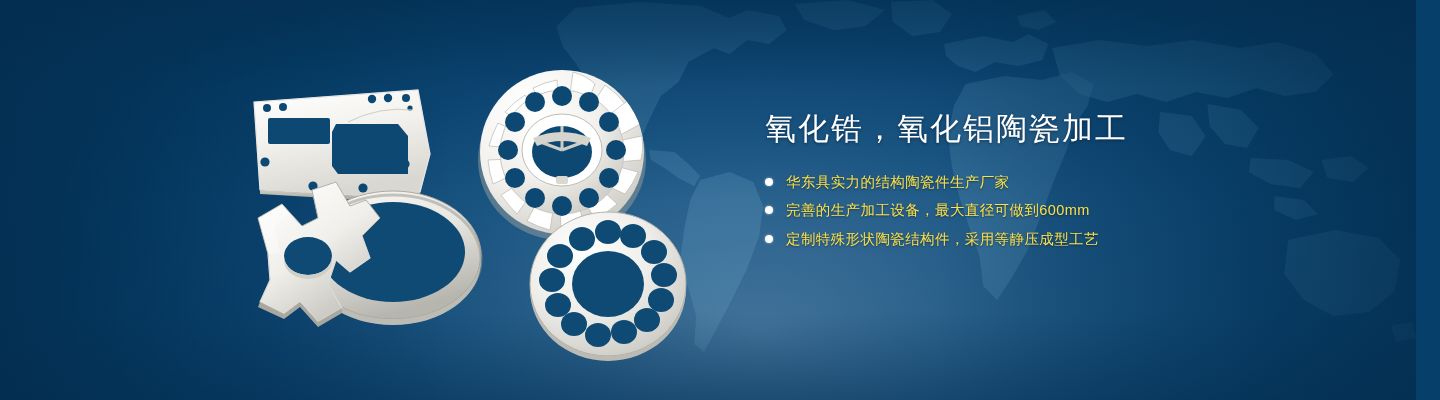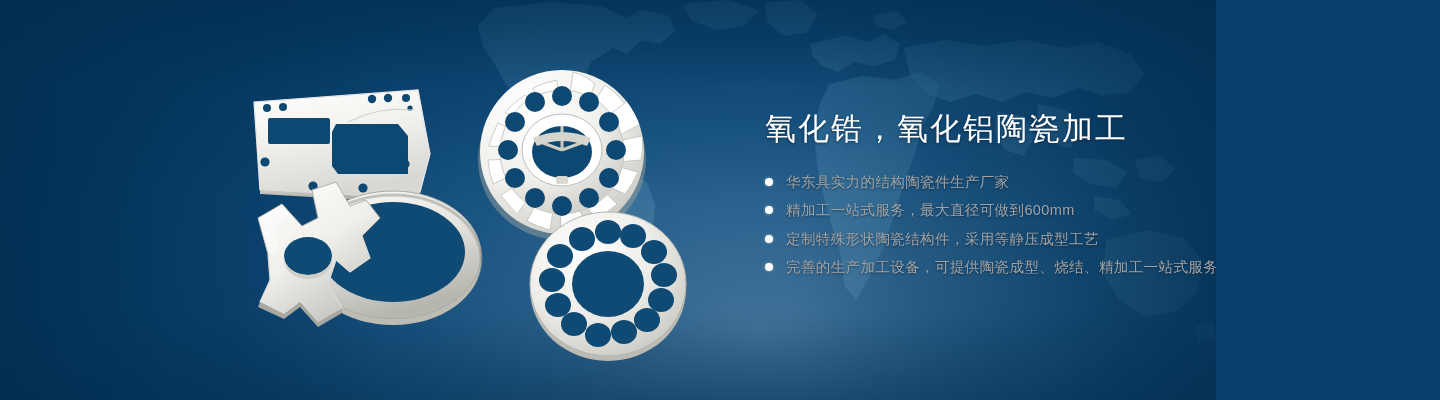--- a/index.html
+++ b/index.html
@@ -3,21 +3,21 @@
 <meta charset="utf-8">
 <title>Ceramic Banner</title>
 <style>
   html,body{margin:0;padding:0;}
   body{
     width:1440px;height:400px;overflow:hidden;
     font-family:"Liberation Sans","DejaVu Sans",sans-serif;
     background:#063f69;
   }
   #banner{
-    position:relative;width:1216px;height:400px;overflow:hidden;
+    position:relative;width:1416px;height:400px;overflow:hidden;
     background:#063f69;
   }
   
   .bg-base{
     position:absolute;inset:0;
     background:
       radial-gradient(ellipse 760px 430px at 760px 330px, #4a7ba3 0%, #2d6590 26%, #1a5582 46%, #0c4673 68%, #063f69 88%, #053a63 100%);
   }
   .bg-vignette{
     position:absolute;inset:0;
@@ -44,21 +44,21 @@
   .headline{
     font-size:31px;line-height:1.25;color:#ffffff;
     letter-spacing:2px;font-weight:400;
     text-shadow:0 1px 3px rgba(0,20,40,.55);
     white-space:nowrap;
   }
   .bullets{margin-top:22px;padding:0;list-style:none;}
   .bullet{
     display:flex;align-items:center;
     margin:0 0 6.5px 0;
-    color:#a3a3a3;font-size:14.5px;line-height:22px;
+    color:#fde047;font-size:14.5px;line-height:22px;
     letter-spacing:.4px;
     text-shadow:0 1px 2px rgba(0,18,36,.5);
     white-space:nowrap;
   }
   .dot{
     width:8px;height:8px;border-radius:50%;
     background:#ffffff;flex:0 0 8px;margin-right:13px;
     box-shadow:0 0 3px rgba(255,255,255,.45);
   }
 </style>
@@ -274,26 +274,22 @@
 
     <div class="headline">氧化锆，氧化铝陶瓷加工</div>
 
     <ul class="bullets">
       <li class="bullet">
         <span class="dot"></span>
         <span>华东具实力的结构陶瓷件生产厂家</span>
       </li>
       <li class="bullet">
         <span class="dot"></span>
-        <span>精加工一站式服务，最大直径可做到600mm</span>
+        <span>完善的生产加工设备，最大直径可做到600mm</span>
       </li>
       <li class="bullet">
         <span class="dot"></span>
         <span>定制特殊形状陶瓷结构件，采用等静压成型工艺</span>
       </li>
-      <li class="bullet">
-        <span class="dot"></span>
-        <span>完善的生产加工设备，可提供陶瓷成型、烧结、精加工一站式服务</span>
-      </li>
     </ul>
   </div>
 
 </div>
 
 </body></html>

